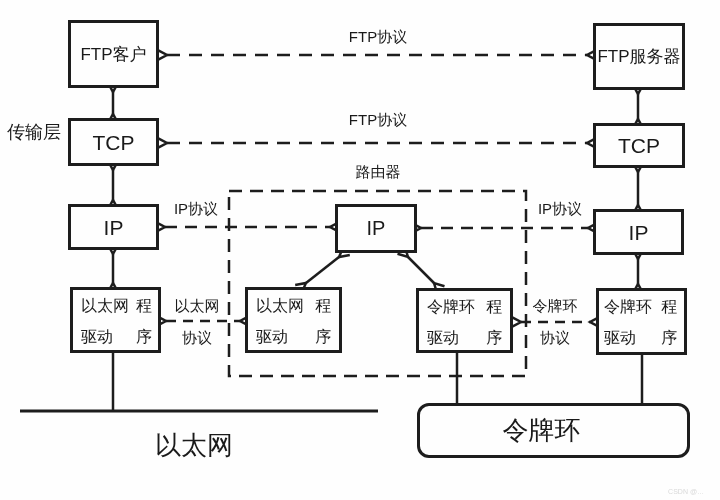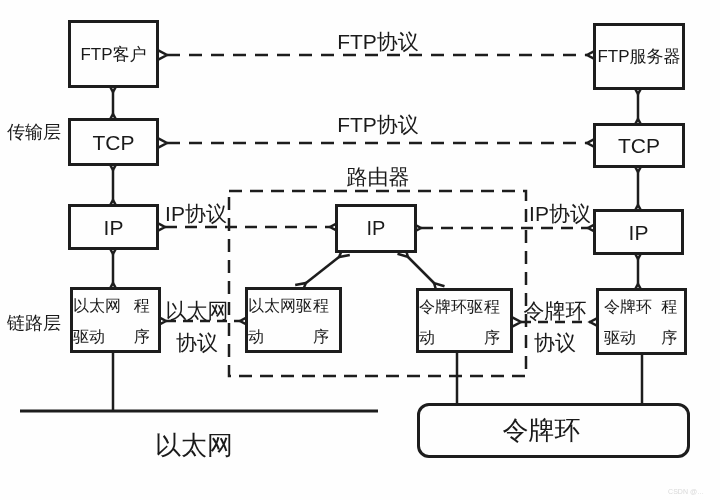--- a/index.html
+++ b/index.html
@@ -21,27 +21,28 @@
     flex-direction:row;
     justify-content:center;
     align-items:center;
     font-size:17px;
     line-height:29px;
     text-align:center;
   }
   .box.big{font-size:21px;}
   .box.driver{
     align-items:flex-start;
+    padding-left:8px;
     font-size:16px;
     line-height:31px;
     text-align:left;
   }
   .lbl{
     position:absolute;
-    font-size:21px;
+    font-size:15px;
     text-align:center;
     white-space:nowrap;
   }
   .layer-lbl{font-size:18px;width:60px;}
   .proto-lbl{width:120px;}
   .bus-lbl{font-size:26px;}
   .ring-box{
     position:absolute;
     box-sizing:border-box;
     border:3px solid #1d1d1d;
@@ -93,21 +94,20 @@
     <line x1="408" y1="257" x2="434" y2="283" stroke="#1d1d1d" stroke-width="2.5" marker-start="url(#ah)" marker-end="url(#ah)"></line>
 
     <line x1="20" y1="411" x2="378" y2="411" stroke="#1d1d1d" stroke-width="2.8"></line>
     <line x1="113" y1="353" x2="113" y2="411" stroke="#1d1d1d" stroke-width="2.5"></line>
 
     <line x1="457" y1="353" x2="457" y2="403" stroke="#1d1d1d" stroke-width="2.5"></line>
     <line x1="642" y1="355" x2="642" y2="403" stroke="#1d1d1d" stroke-width="2.5"></line>
   </svg>
 
   <div class="lbl layer-lbl" style="left:4px;top:120px;">传输层</div>
-  <div class="lbl layer-lbl" style="left:4px;top:311px;">链路层</div>
 
   <div class="box" style="left:68px;top:20px;width:91px;height:68px;line-height:27px;">
     <div>FTP</div>
     <div>客户</div>
   </div>
   <div class="box big" style="left:68px;top:118px;width:91px;height:48px;">
     <div>TCP</div>
   </div>
   <div class="box big" style="left:68px;top:204px;width:91px;height:46px;">
     <div>IP</div>

